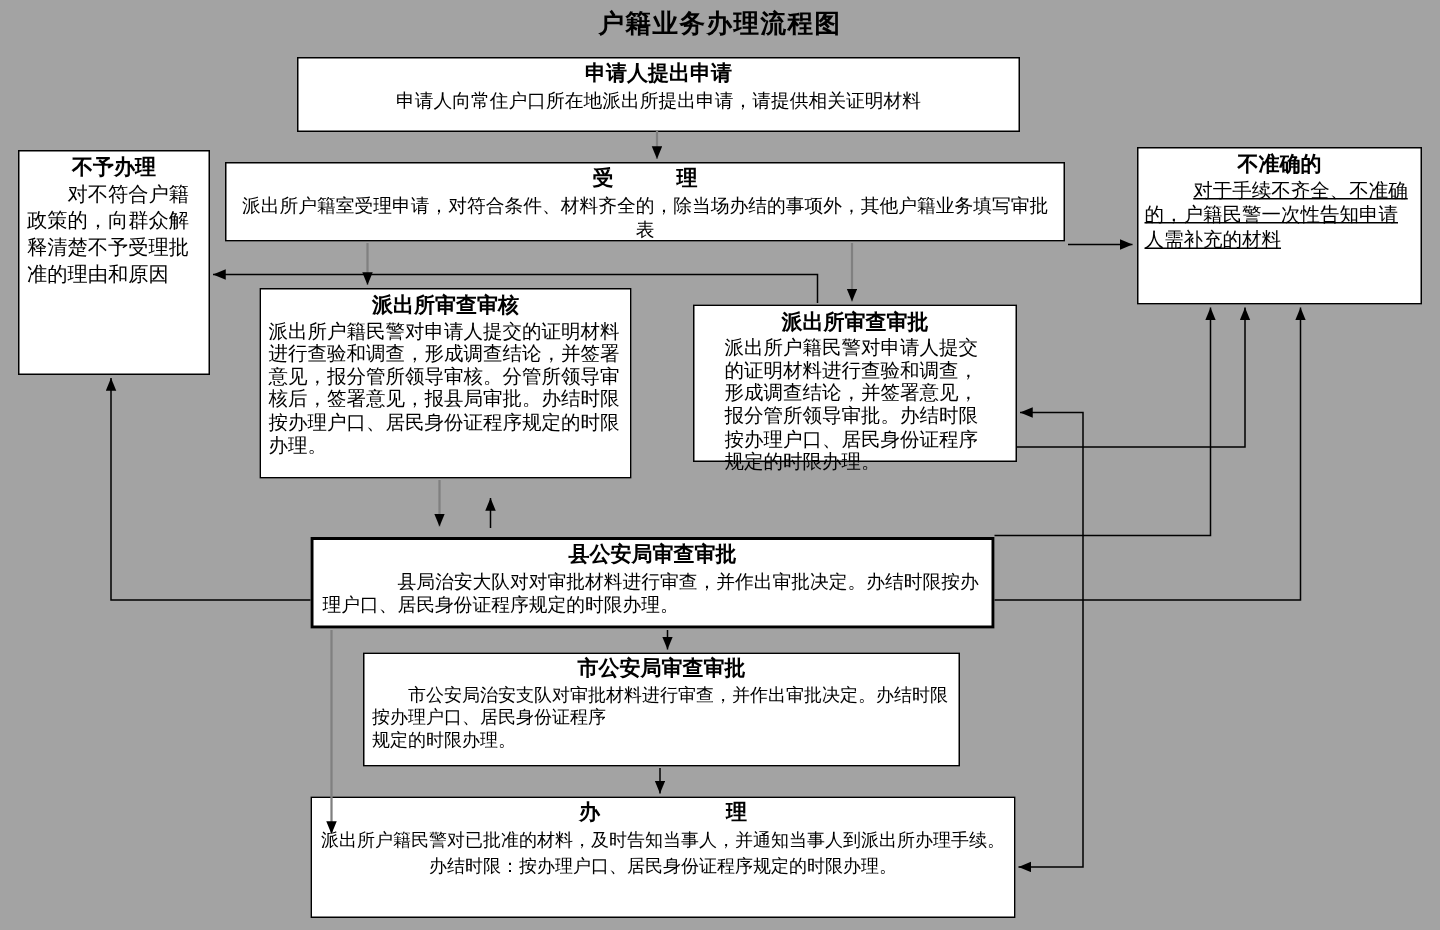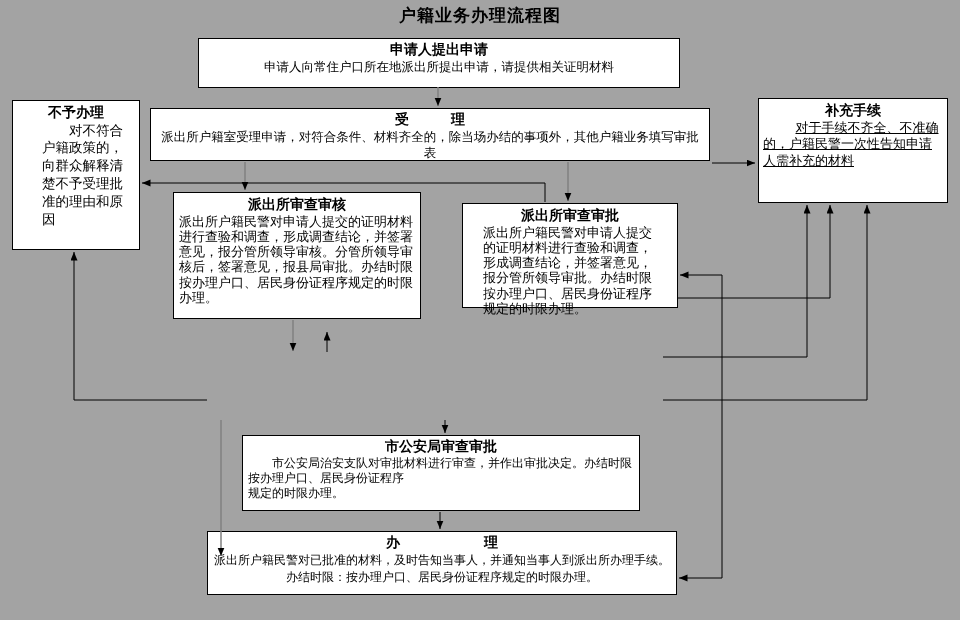--- a/index.html
+++ b/index.html
@@ -17,21 +17,21 @@
   }
   .node-title{
     text-align:center;font-weight:bold;font-size:14px;line-height:1.25;
     white-space:pre;
   }
   .node-body{
     font-size:12.5px;line-height:1.3;white-space:pre-line;text-align:left;
   }
   
   #n-apply .node-body, #n-accept .node-body, #n-process .node-body{text-align:center;}
-  #n-reject .node-body{font-size:13.5px;text-indent:2em;line-height:1.32;margin-left:24px;}
+  #n-reject .node-body{font-size:13.5px;text-indent:2em;line-height:1.32;}
   #n-supplement .node-body{font-size:13px;text-indent:2.5em;text-decoration:underline;}
   #n-review .node-body, #n-approve .node-body{font-size:13px;line-height:1.18;}
   #n-county{border-width:2px;}
   #n-county .node-body{font-size:12.5px;text-indent:4em;line-height:1.25;padding:0 1px;}
   #n-city .node-body{font-size:12px;text-indent:2em;line-height:1.28;}
   #n-process .node-body{font-size:12px;line-height:1.45;}
   #connector-layer{
     position:absolute;left:0;top:0;width:960px;height:620px;
     pointer-events:none;z-index:5;
   }
@@ -53,43 +53,47 @@
     <div class="node-title">受　　　理</div>
     <div class="node-body">派出所户籍室受理申请，对符合条件、材料齐全的，除当场办结的事项外，其他户籍业务填写审批表</div>
   </div>
 
   <div class="node" id="n-reject" style="left:12px;top:100px;width:128px;height:150px;padding:3px 5px;">
     <div class="node-title">不予办理</div>
     <div class="node-body">对不符合户籍政策的，向群众解释清楚不予受理批准的理由和原因</div>
   </div>
 
   <div class="node" id="n-supplement" style="left:758px;top:98px;width:190px;height:105px;padding:3px 4px;">
-    <div class="node-title">补充手续</div>
+    <div class="node-title">不准确的</div>
     <div class="node-body">对于手续不齐全、不准确的，户籍民警一次性告知申请人需补充的材料</div>
   </div>
 
   <div class="node" id="n-review" style="left:173px;top:192px;width:248px;height:127px;padding:3px 5px;">
     <div class="node-title">派出所审查审核</div>
     <div class="node-body">派出所户籍民警对申请人提交的证明材料进行查验和调查，形成调查结论，并签署意见，报分管所领导审核。分管所领导审核后，签署意见，报县局审批。办结时限按办理户口、居民身份证程序规定的时限办理。</div>
   </div>
 
   <div class="node" id="n-approve" style="left:462px;top:203px;width:216px;height:105px;padding:3px 20px;">
     <div class="node-title">派出所审查审批</div>
     <div class="node-body">派出所户籍民警对申请人提交的证明材料进行查验和调查，形成调查结论，并签署意见，报分管所领导审批。办结时限按办理户口、居民身份证程序规定的时限办理。</div>
   </div>
 
+  <div class="node" id="n-county" style="left:207px;top:358px;width:456px;height:61px;">
+    <div class="node-title">县公安局审查审批</div>
+    <div class="node-body">县局治安大队对对审批材料进行审查，并作出审批决定。办结时限按办理户口、居民身份证程序规定的时限办理。</div>
+  </div>
 
   <div class="node" id="n-city" style="left:242px;top:435px;width:398px;height:76px;">
     <div class="node-title">市公安局审查审批</div>
     <div class="node-body">市公安局治安支队对审批材料进行审查，并作出审批决定。办结时限
 按办理户口、居民身份证程序
 规定的时限办理。</div>
   </div>
 
-  <div class="node" id="n-process" style="left:207px;top:531px;width:470px;height:64px;">
+  <div class="node" id="n-process" style="left:207px;top:531px;width:470px;height:81px;">
     <div class="node-title">办　　　　　　理</div>
     <div class="node-body">派出所户籍民警对已批准的材料，及时告知当事人，并通知当事人到派出所办理手续。
 办结时限：按办理户口、居民身份证程序规定的时限办理。</div>
   </div>
 
   <svg id="connector-layer" width="960" height="620" viewBox="0 0 960 620">
     <defs>
       <marker id="arrow" markerUnits="userSpaceOnUse" markerWidth="10" markerHeight="8" refX="8.5" refY="3.5" orient="auto">
         <path d="M0,0 L8.5,3.5 L0,7 Z" fill="#000"></path>
       </marker>

